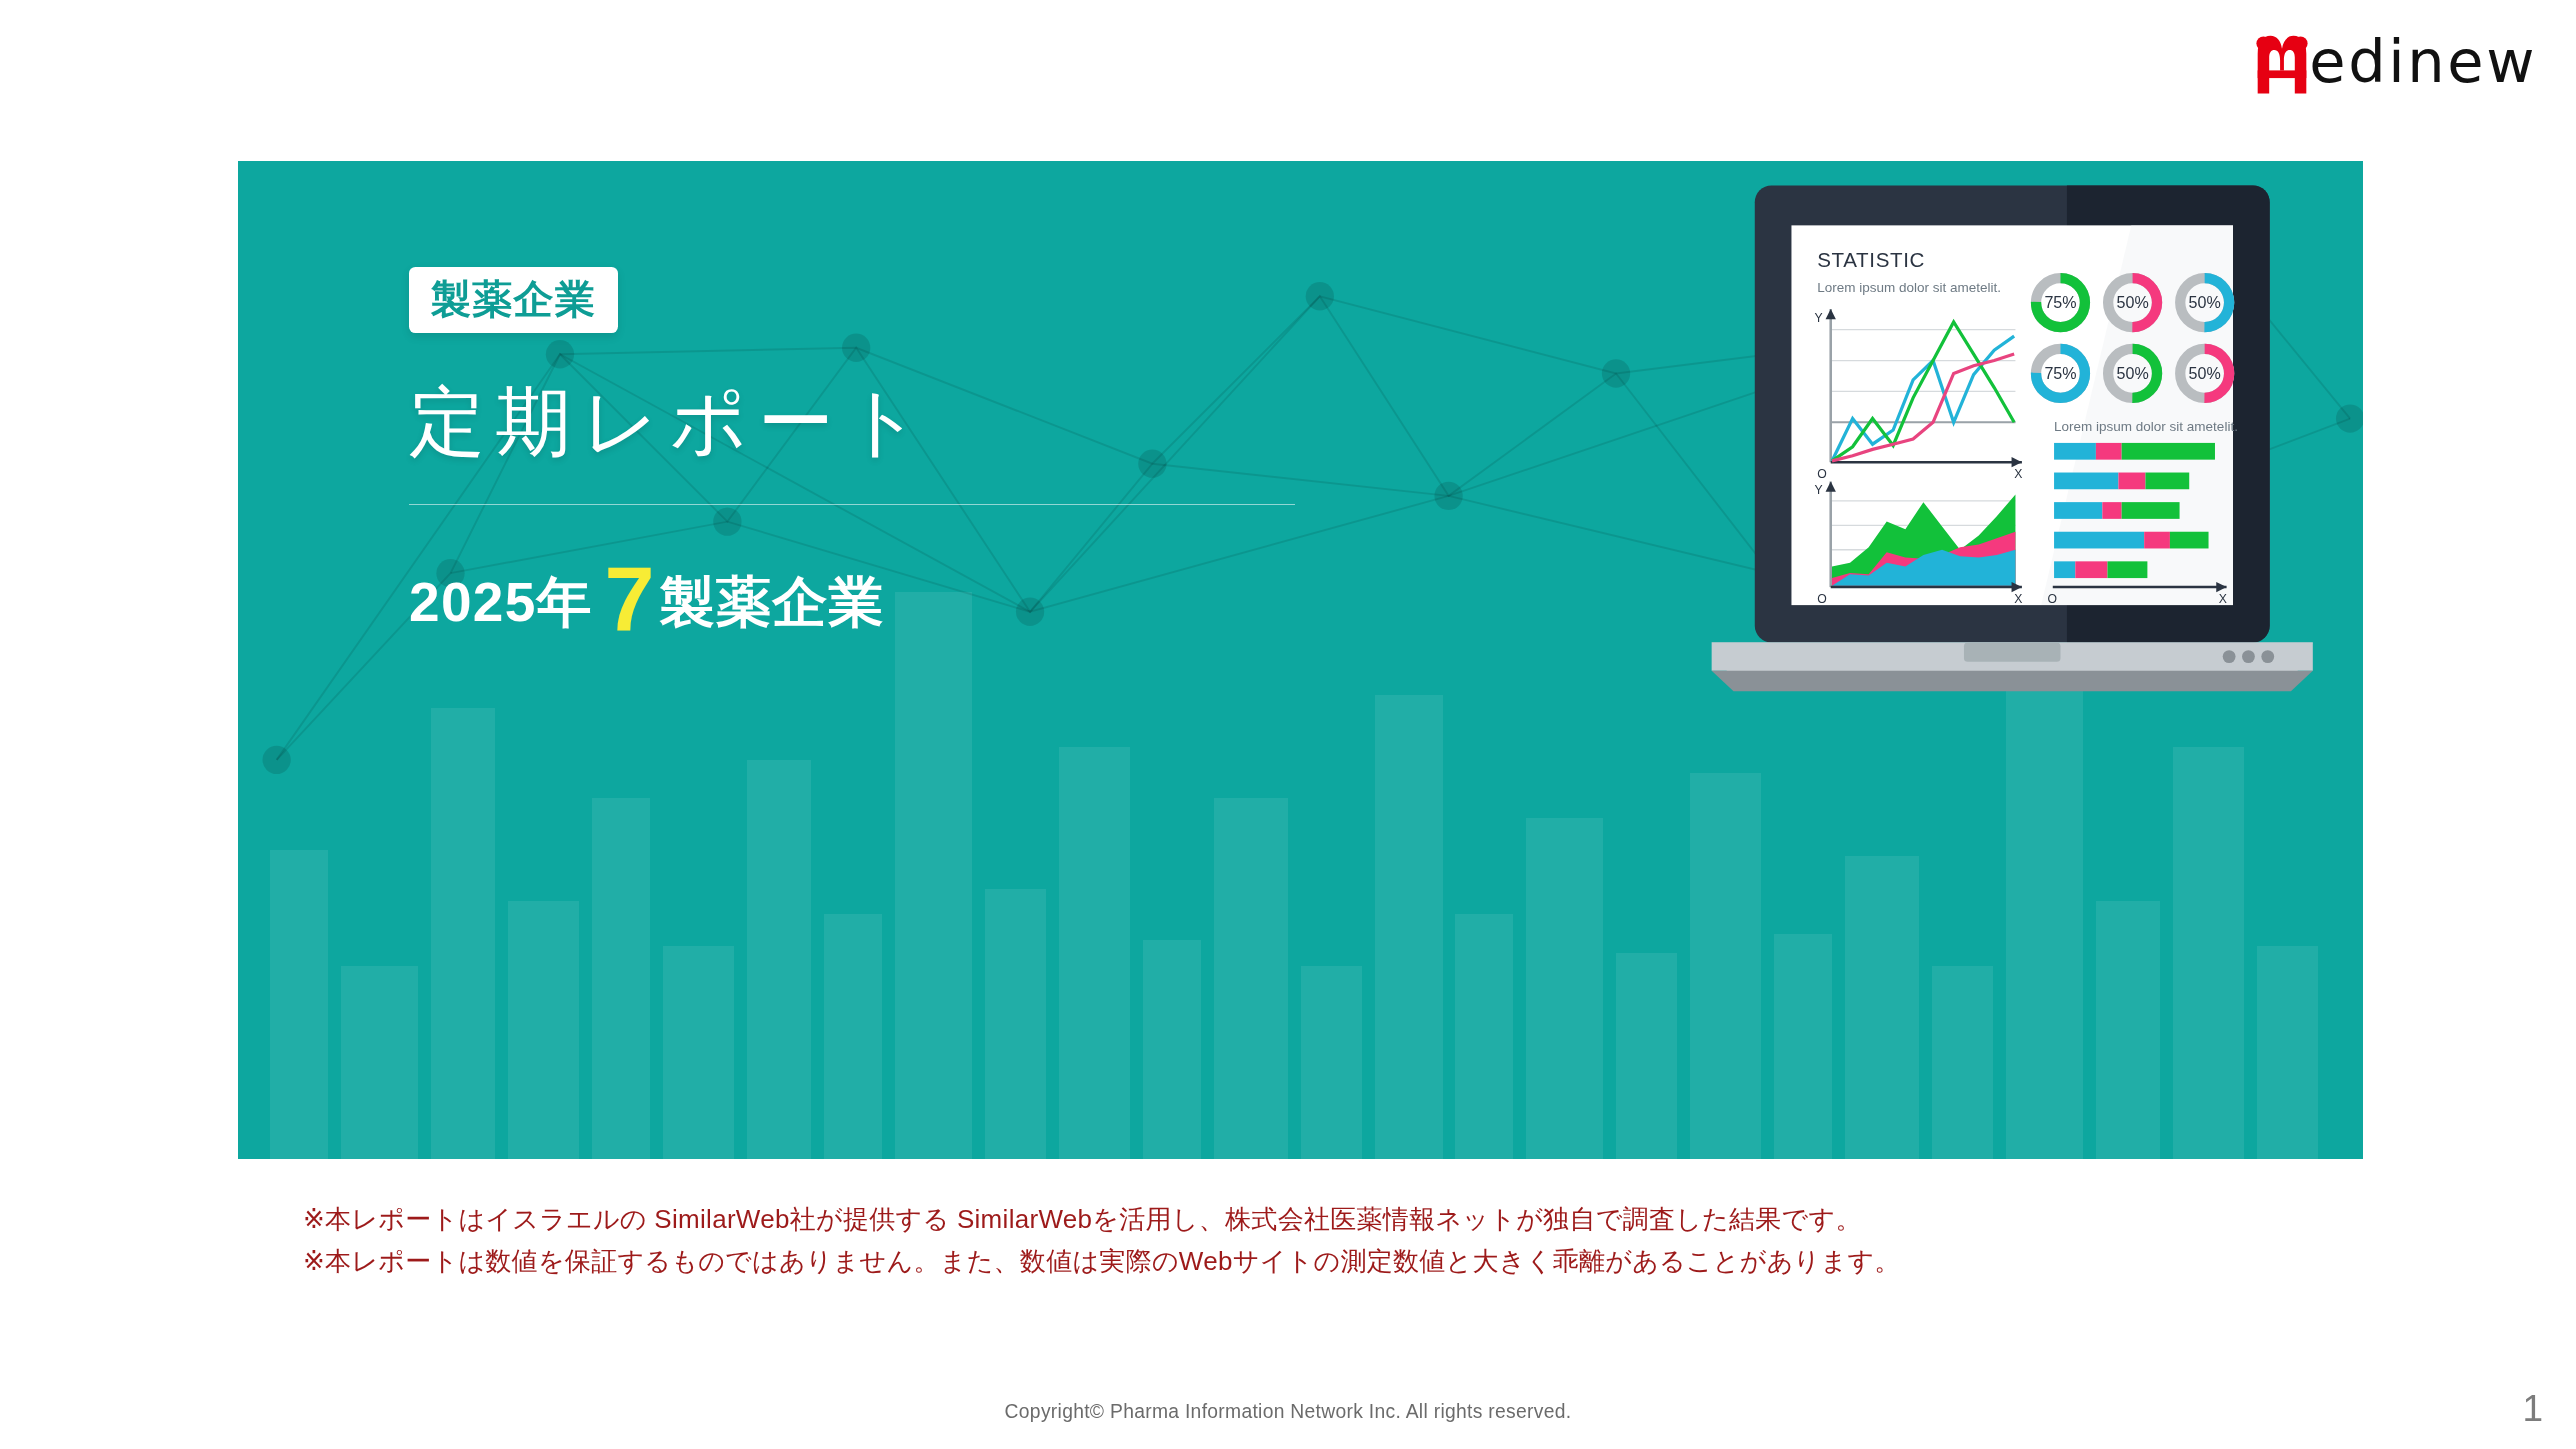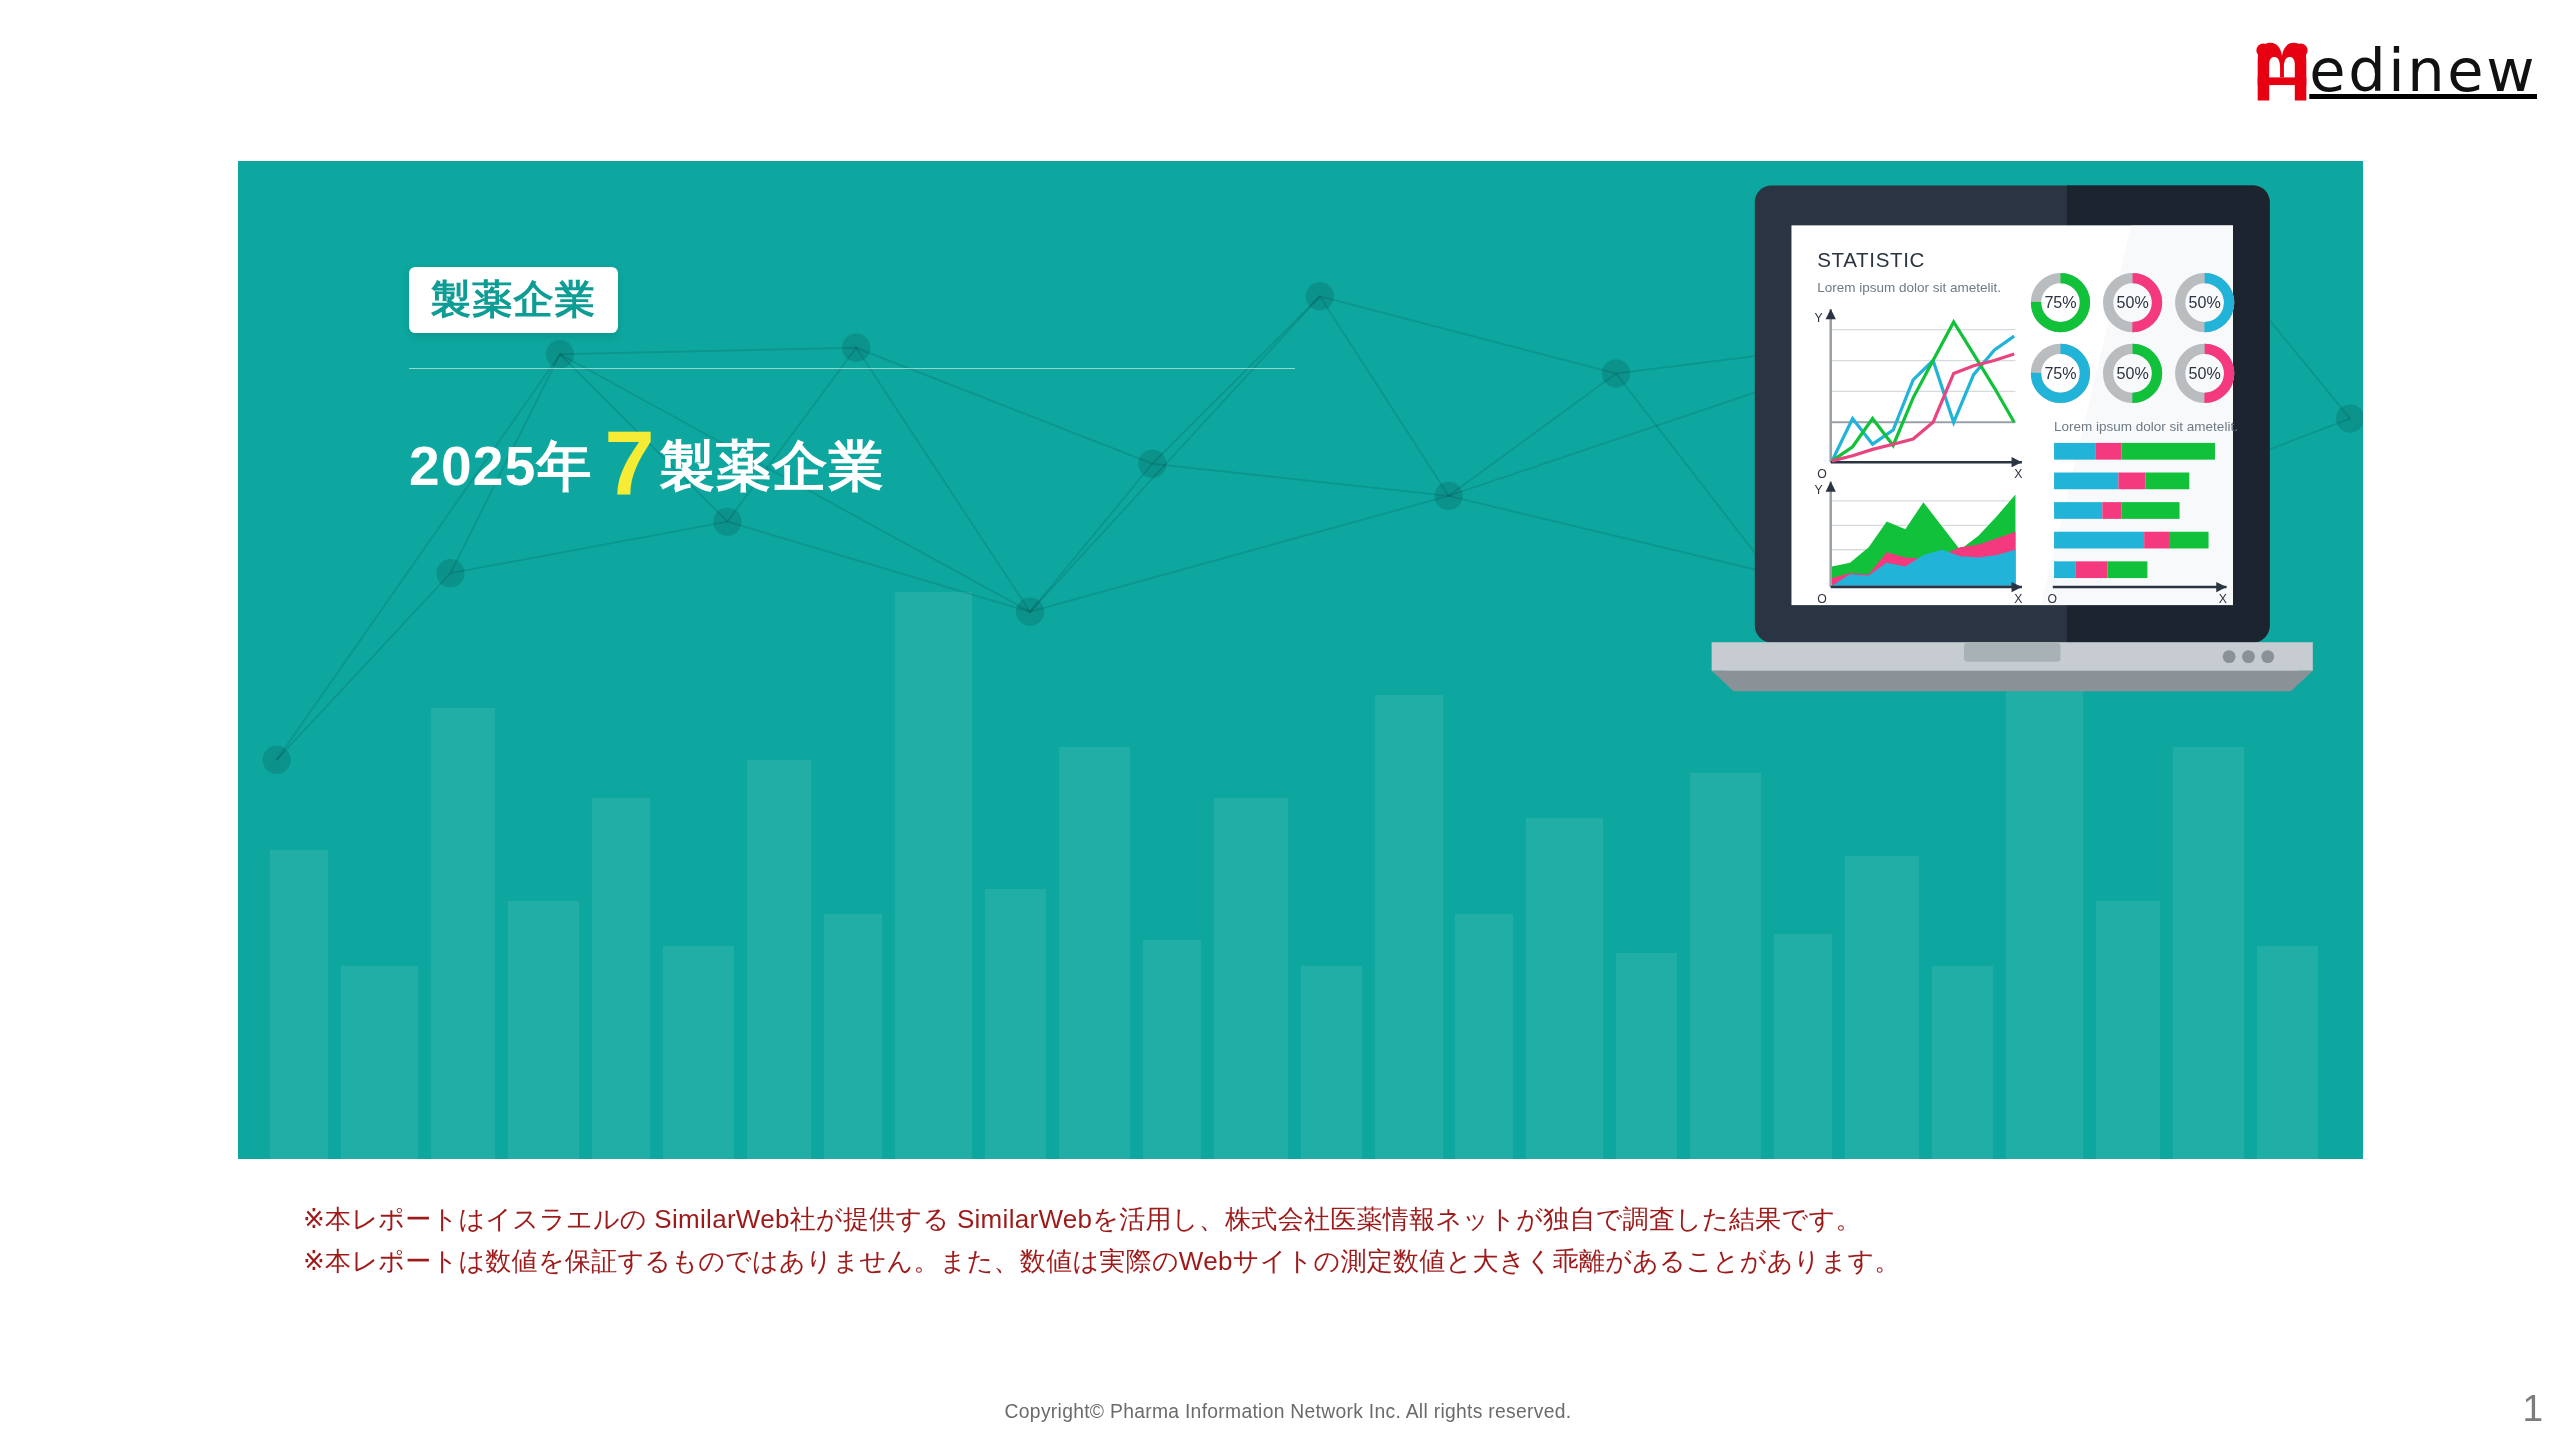--- a/index.html
+++ b/index.html
@@ -7,21 +7,21 @@
     width: 2576px; height: 1449px;
     background: #ffffff;
     font-family: "Liberation Sans", "DejaVu Sans", sans-serif;
     overflow: hidden;
   }
   .page { position: relative; width: 2576px; height: 1449px; background:#fff; }
 
   
   .brand {
     position: absolute; top: 32px; right: 39px;
-    display: flex; align-items: center; height: 77px; text-decoration: underline;
+    display: flex; align-items: flex-start; height: 77px;
   }
   .brand-mark { width: 62px; height: 64px; display:block; }
   .brand-word {
     font-size: 59px; letter-spacing: 2.6px; color:#111;
     font-weight: 400; line-height: 1; margin-left: -3.9px;
     font-family: "DejaVu Sans", sans-serif;
   }
 
   
   .hero {
@@ -158,20 +158,21 @@
         <circle cx="3280" cy="400" r="22"></circle>
       </g>
     </svg>
 
     <div class="hero-content">
       <div class="badge">
         <span class="badge-text">製薬企業</span>
       </div>
 
       <div class="hero-title">
+        <span class="l2">定期レポート</span>
       </div>
 
       <div class="rule"></div>
 
       <div class="hero-date">
         <span>2025年</span>
         <span class="num">7</span>
         <span>製薬企業</span>
       </div>
     </div>

